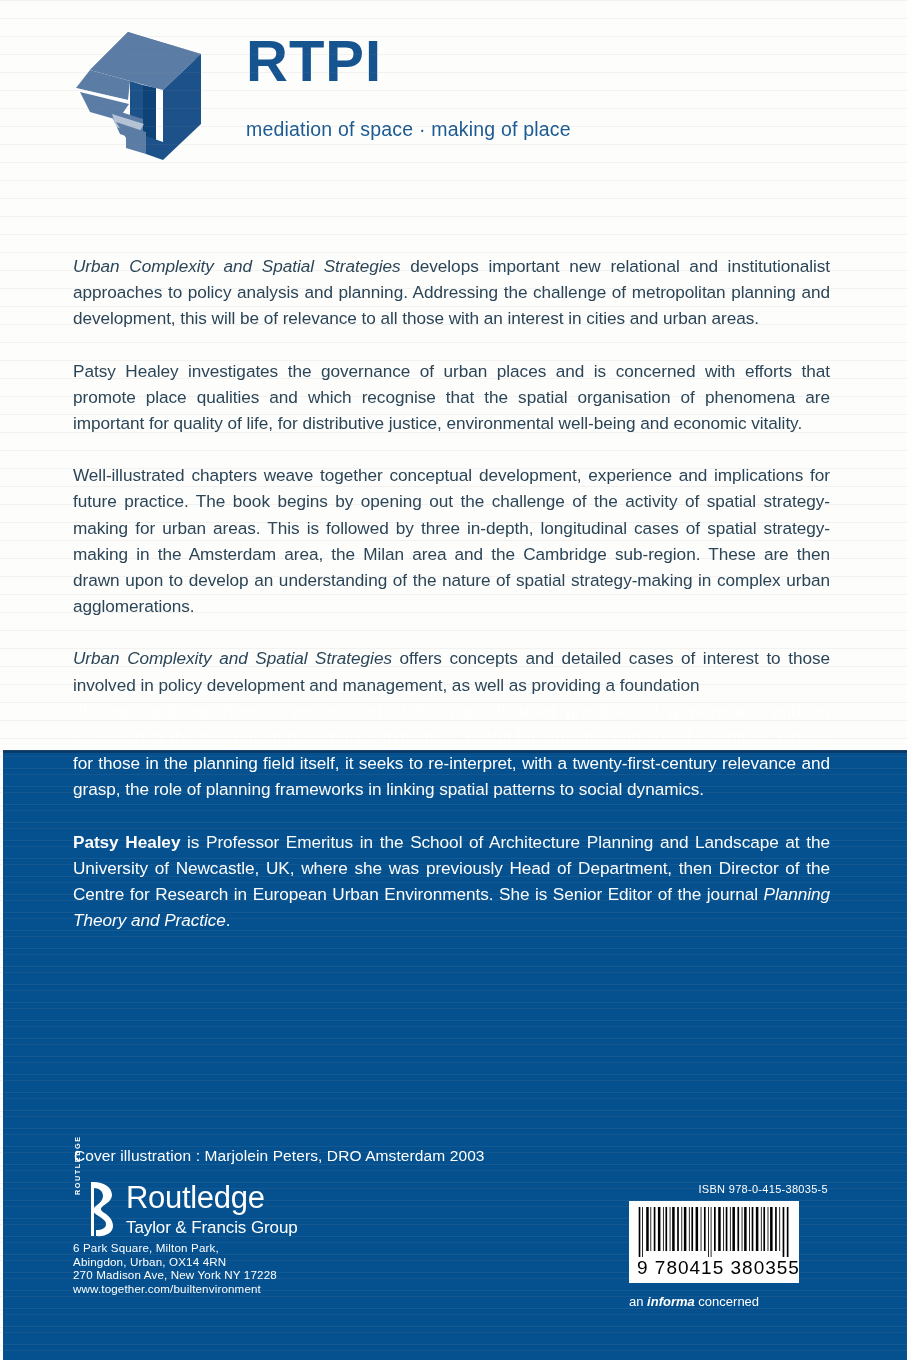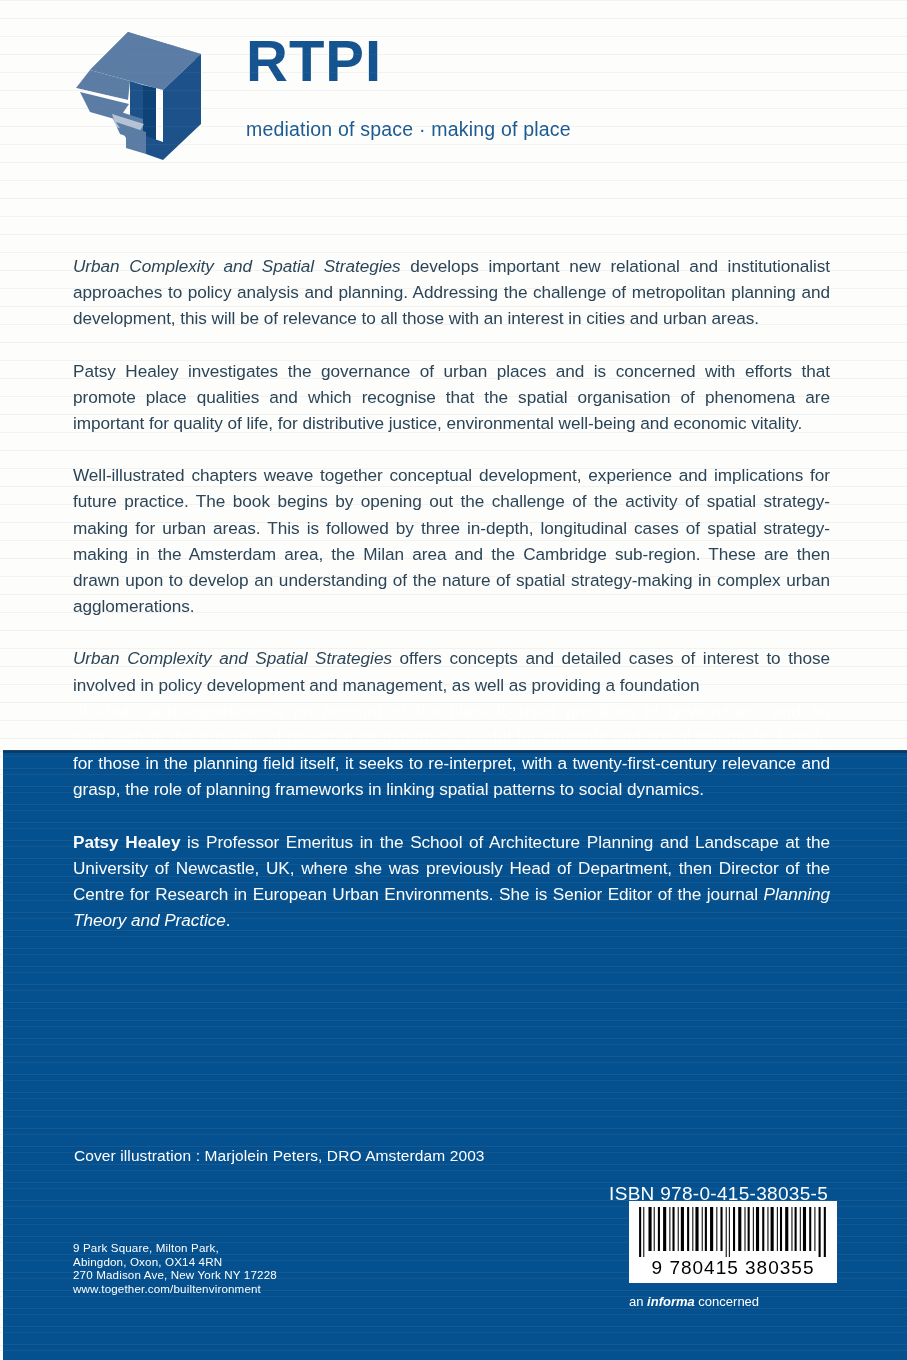--- a/index.html
+++ b/index.html
@@ -185,30 +185,30 @@
     color: #ffffff;
     z-index: 7;
     letter-spacing: 0.15px;
   }
 
   
   .isbn-label {
     position: absolute;
     right: 79px;
     top: 1183px;
-    font-size: 19px;
+    font-size: 11px;
     color: #ffffff;
     z-index: 7;
     letter-spacing: 0.3px;
   }
   .barcode-box {
     position: absolute;
     left: 629px;
     top: 1201px;
-    width: 208px;
+    width: 170px;
     height: 82px;
     background: #ffffff;
     z-index: 7;
     box-sizing: border-box;
     padding: 6px 8px 2px 8px;
   }
   .barcode-bars {
     height: 50px;
     width: 100%;
     display: block;
@@ -286,24 +286,40 @@
 
     <p class="para para-split-top" style="margin-bottom:0;"><i>Urban Complexity and Spatial Strategies</i><span> offers concepts and detailed cases of interest to those involved in policy development and management, as well as providing a foundation</span></p>
 
     <p class="para para-split-bottom" style="margin-top:0;">of ideas and experiences, an account of the place-focused practices of governance, and an approach to the analysis of governance dynamics, useful for students and social scientists. Finally, for those in the planning field itself, it seeks to re-interpret, with a twenty-first-century relevance and grasp, the role of planning frameworks in linking spatial patterns to social dynamics.</p>
 
     <p class="para para-split-bottom"><b>Patsy Healey</b><span> is Professor Emeritus in the School of Architecture Planning and Landscape at the University of Newcastle, UK, where she was previously Head of Department, then Director of the Centre for Research in European Urban Environments. She is Senior Editor of the journal </span><i>Planning Theory and Practice</i><span>.</span></p>
   </div>
 
   <div class="cover-illustration">Cover illustration : Marjolein Peters, DRO Amsterdam 2003</div>
 
+  <div class="routledge-block">
+    <div class="routledge-mark">
+      <svg viewBox="0 0 48 58" width="48" height="58" xmlns="http://www.w3.org/2000/svg">
+        <path d="M22 2 C31 2 40 7 40 15 C40 21 33 24 30 27 C27 30 31 32 34 34
+                 C38 37 41 41 41 46 C41 53 33 57 24 56 L24 50
+                 C30 50 34 48 34 44 C34 40 29 38 25 35 C22 33 20 31 22 28
+                 C24 25 31 22 31 16 C31 11 27 8 22 8 Z" fill="#ffffff"></path>
+        <path d="M22 2 L22 56 L19 56 L19 2 Z" fill="#ffffff"></path>
+      </svg>
+      <div class="routledge-vertical">ROUTLEDGE</div>
+    </div>
+    <div class="routledge-words">
+      <div class="routledge-name">Routledge</div>
+      <div class="routledge-sub">Taylor &amp; Francis Group</div>
+    </div>
+  </div>
 
   <div class="address">
-    <div>9 Park Square, Milton Park,</div>
-    <div>Abingdon, Oxon, OX14 4RN</div>
+    <div>6 Park Square, Milton Park,</div>
+    <div>Abingdon, Urban, OX14 4RN</div>
     <div>270 Madison Ave, New York NY 17228</div>
     <div>www.together.com/builtenvironment</div>
   </div>
 
   <div class="isbn-label">ISBN 978-0-415-38035-5</div>
 
   <div class="barcode-box">
     <svg class="barcode-bars" viewBox="0 0 184 50" preserveAspectRatio="none" xmlns="http://www.w3.org/2000/svg">
       <g fill="#000000">
         <rect x="2" y="0" width="2" height="50"></rect>

